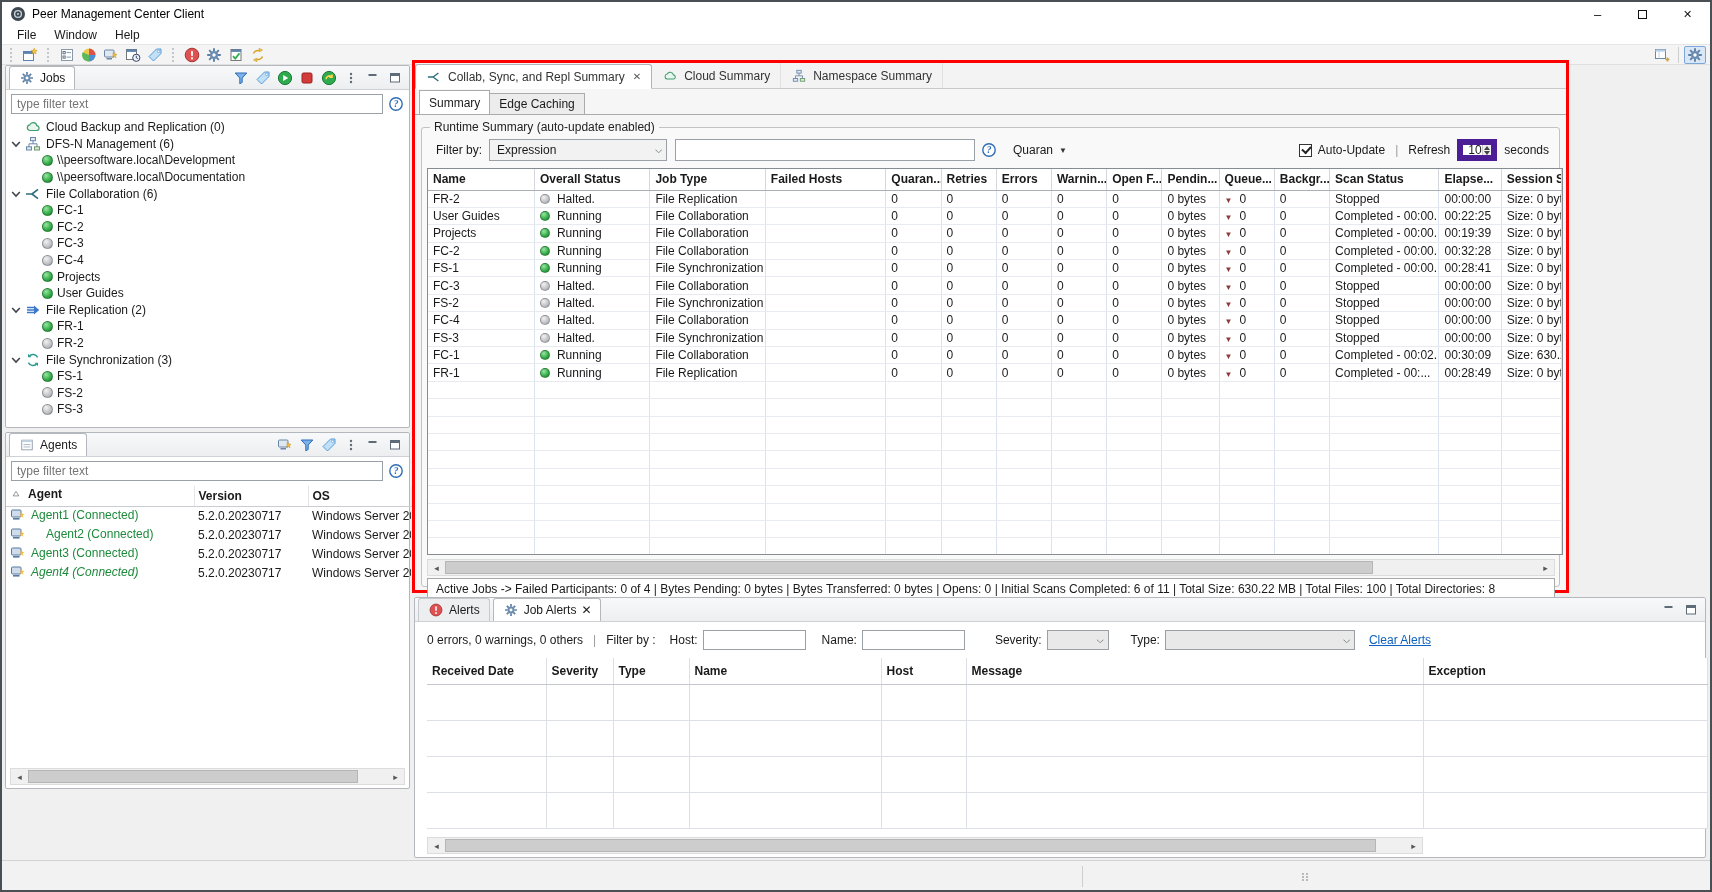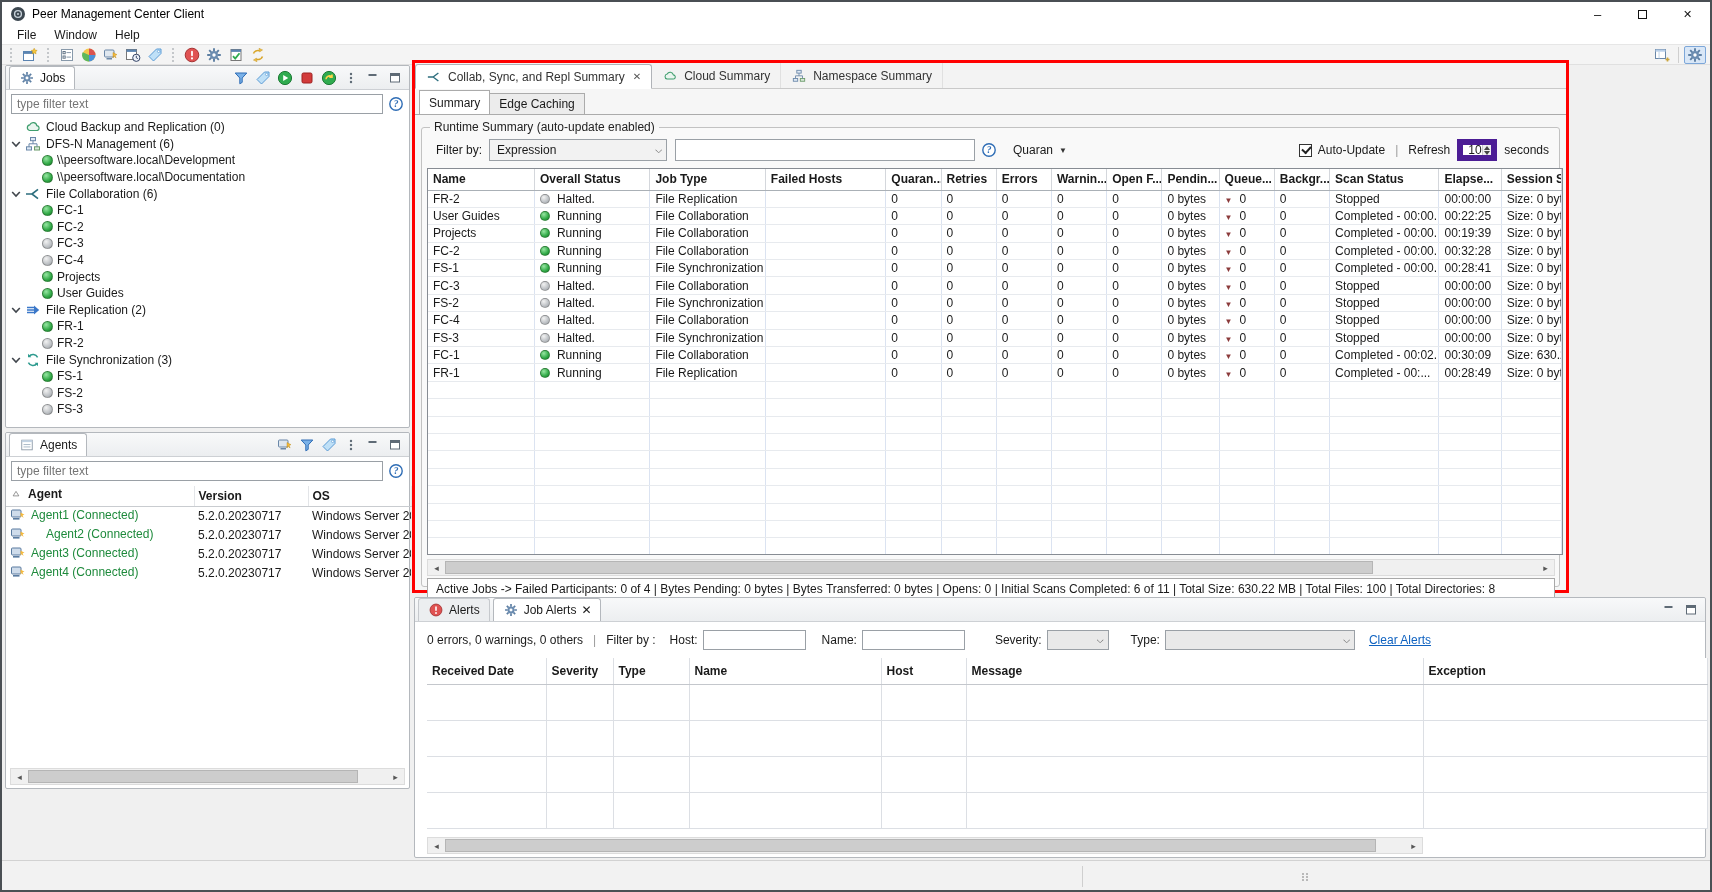--- a/index.html
+++ b/index.html
@@ -610,21 +610,21 @@
                     <rect x="3" y="11" width="6.5" height="1.6" fill="#5a7ba0"></rect>
                     <path d="M10.5 5.5l4 2.2-1.9.6 1 2.6-2.2-1.8-.8 1.8z" fill="#f5b93c"></path>
                   </svg>
                 </span>
                 <span class="ag-name">Agent3 (Connected)</span>
               </span></td>
             <td>5.2.0.20230717</td>
             <td>Windows Server 20</td>
           </tr>
           <tr>
-            <td><span style="display: inline-flex; align-items: center; gap: 5px;">
+            <td><span style="display: inline-flex; align-items: center; gap: 5px; font-style: italic;">
                 <span class="ic">
                   <svg viewBox="0 0 16 16">
                     <rect x="1.5" y="3" width="9.5" height="7" rx="1" fill="#cfdceb" stroke="#5a7ba0"></rect>
                     <rect x="3" y="11" width="6.5" height="1.6" fill="#5a7ba0"></rect>
                     <path d="M10.5 5.5l4 2.2-1.9.6 1 2.6-2.2-1.8-.8 1.8z" fill="#f5b93c"></path>
                   </svg>
                 </span>
                 <span class="ag-name">Agent4 (Connected)</span>
               </span></td>
             <td>5.2.0.20230717</td>

